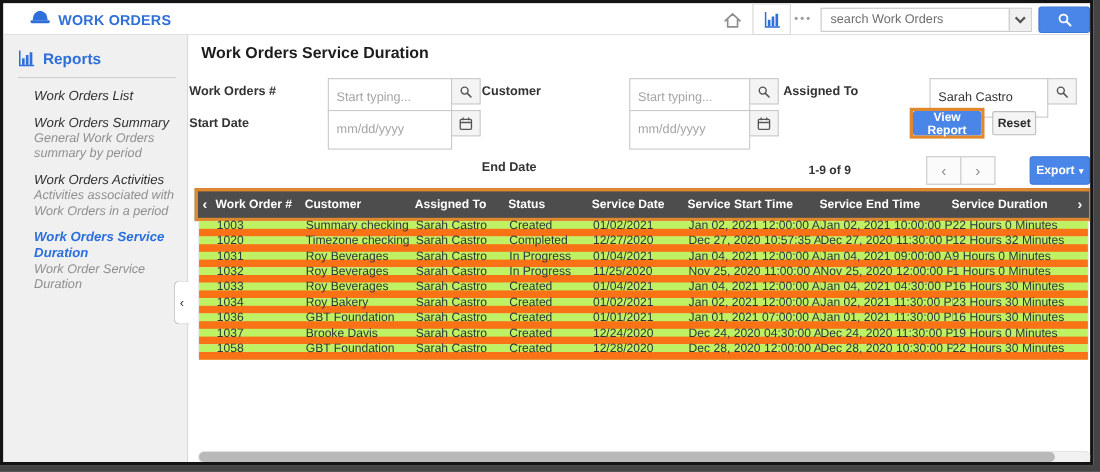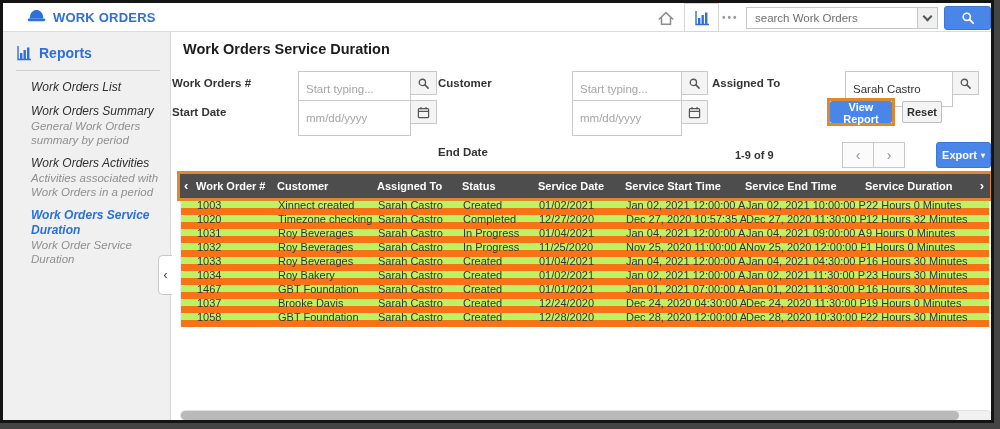--- a/index.html
+++ b/index.html
@@ -252,21 +252,21 @@
           <div class="th"><span>Status</span></div>
           <div class="th"><span>Service Date</span></div>
           <div class="th"><span>Service Start Time</span></div>
           <div class="th"><span>Service End Time</span></div>
           <div class="th"><span>Service Duration</span><span class="scroll-chev right">›</span></div>
         </div>
     </div>
     <div class="tbody">
         <div class="tr grid-cols">
           <div class="td">1003</div>
-          <div class="td">Xinnect created</div>
+          <div class="td">Summary checking</div>
           <div class="td">Sarah Castro</div>
           <div class="td">Created</div>
           <div class="td">01/02/2021</div>
           <div class="td">Jan 02, 2021 12:00:00 AM</div>
           <div class="td">Jan 02, 2021 10:00:00 PM</div>
           <div class="td">22 Hours 0 Minutes</div>
         </div>
         <div class="tr grid-cols">
           <div class="td">1020</div>
           <div class="td">Timezone checking</div>
@@ -311,21 +311,21 @@
           <div class="td">1034</div>
           <div class="td">Roy Bakery</div>
           <div class="td">Sarah Castro</div>
           <div class="td">Created</div>
           <div class="td">01/02/2021</div>
           <div class="td">Jan 02, 2021 12:00:00 AM</div>
           <div class="td">Jan 02, 2021 11:30:00 PM</div>
           <div class="td">23 Hours 30 Minutes</div>
         </div>
         <div class="tr grid-cols">
-          <div class="td">1467</div>
+          <div class="td">1036</div>
           <div class="td">GBT Foundation</div>
           <div class="td">Sarah Castro</div>
           <div class="td">Created</div>
           <div class="td">01/01/2021</div>
           <div class="td">Jan 01, 2021 07:00:00 AM</div>
           <div class="td">Jan 01, 2021 11:30:00 PM</div>
           <div class="td">16 Hours 30 Minutes</div>
         </div>
         <div class="tr grid-cols">
           <div class="td">1037</div>

